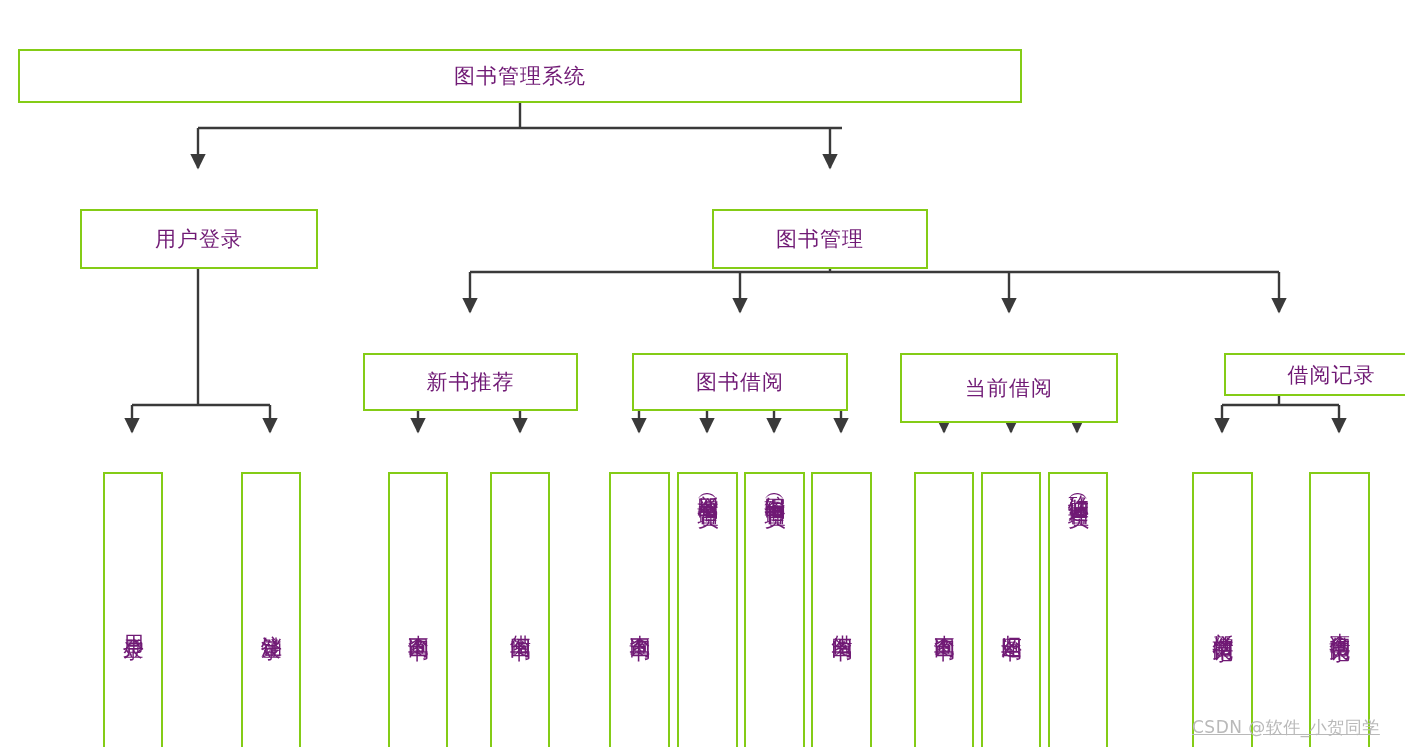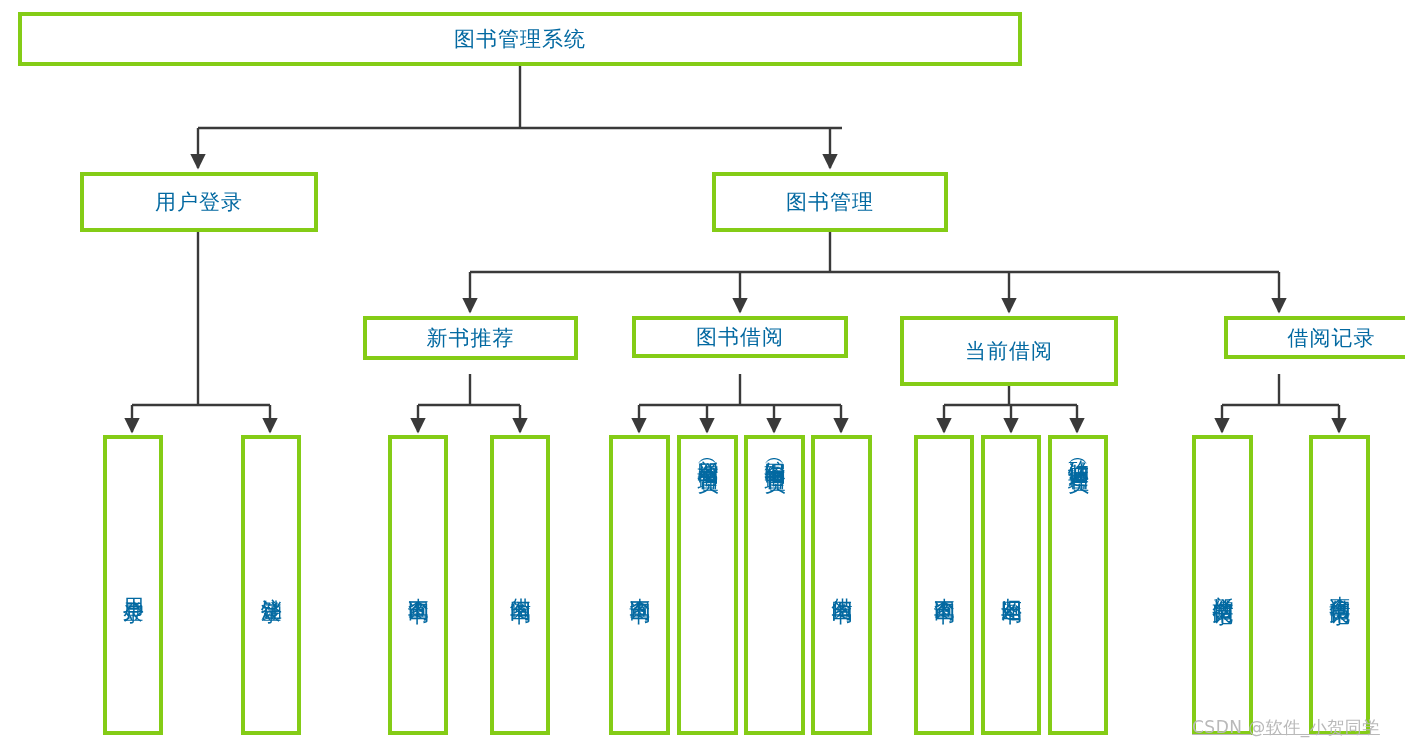--- a/index.html
+++ b/index.html
@@ -21,26 +21,27 @@
     position: absolute;
     left: 0;
     top: 0;
     width: 1405px;
     height: 747px;
     pointer-events: none;
   }
   .node {
     position: absolute;
     box-sizing: border-box;
-    border: 4px solid #84cc16;
+    border: 2px solid #84cc16;
     background: #ffffff;
     display: flex;
     align-items: center;
     justify-content: center;
-    color: #0369a1;
+    color: #701a75;
+    margin-top: 37px;
   }
   .node.horiz {
     font-size: 21px;
     letter-spacing: 1px;
   }
   .node.vert {
     writing-mode: vertical-rl;
     text-orientation: upright;
     font-size: 21px;
     line-height: 1.18;
@@ -124,28 +125,28 @@
     </g>
   </svg>
 
   <div class="node horiz" style="left:18px; top:12px; width:1004px; height:54px;">
     <span class="node-label">图书管理系统</span>
   </div>
 
   <div class="node horiz" style="left:80px; top:172px; width:238px; height:60px;">
     <span class="node-label">用户登录</span>
   </div>
-  <div class="node horiz" style="left:712px; top:172px; width:236px; height:60px;">
+  <div class="node horiz" style="left:712px; top:172px; width:216px; height:60px;">
     <span class="node-label">图书管理</span>
   </div>
 
-  <div class="node horiz" style="left:363px; top:316px; width:215px; height:44px;">
+  <div class="node horiz" style="left:363px; top:316px; width:215px; height:58px;">
     <span class="node-label">新书推荐</span>
   </div>
-  <div class="node horiz" style="left:632px; top:316px; width:216px; height:42px;">
+  <div class="node horiz" style="left:632px; top:316px; width:216px; height:58px;">
     <span class="node-label">图书借阅</span>
   </div>
   <div class="node horiz" style="left:900px; top:316px; width:218px; height:70px;">
     <span class="node-label">当前借阅</span>
   </div>
   <div class="node horiz" style="left:1224px; top:316px; width:215px; height:43px;">
     <span class="node-label">借阅记录</span>
   </div>
 
   <div class="node vert mid" style="left:103px; top:435px; width:60px; height:300px;">

